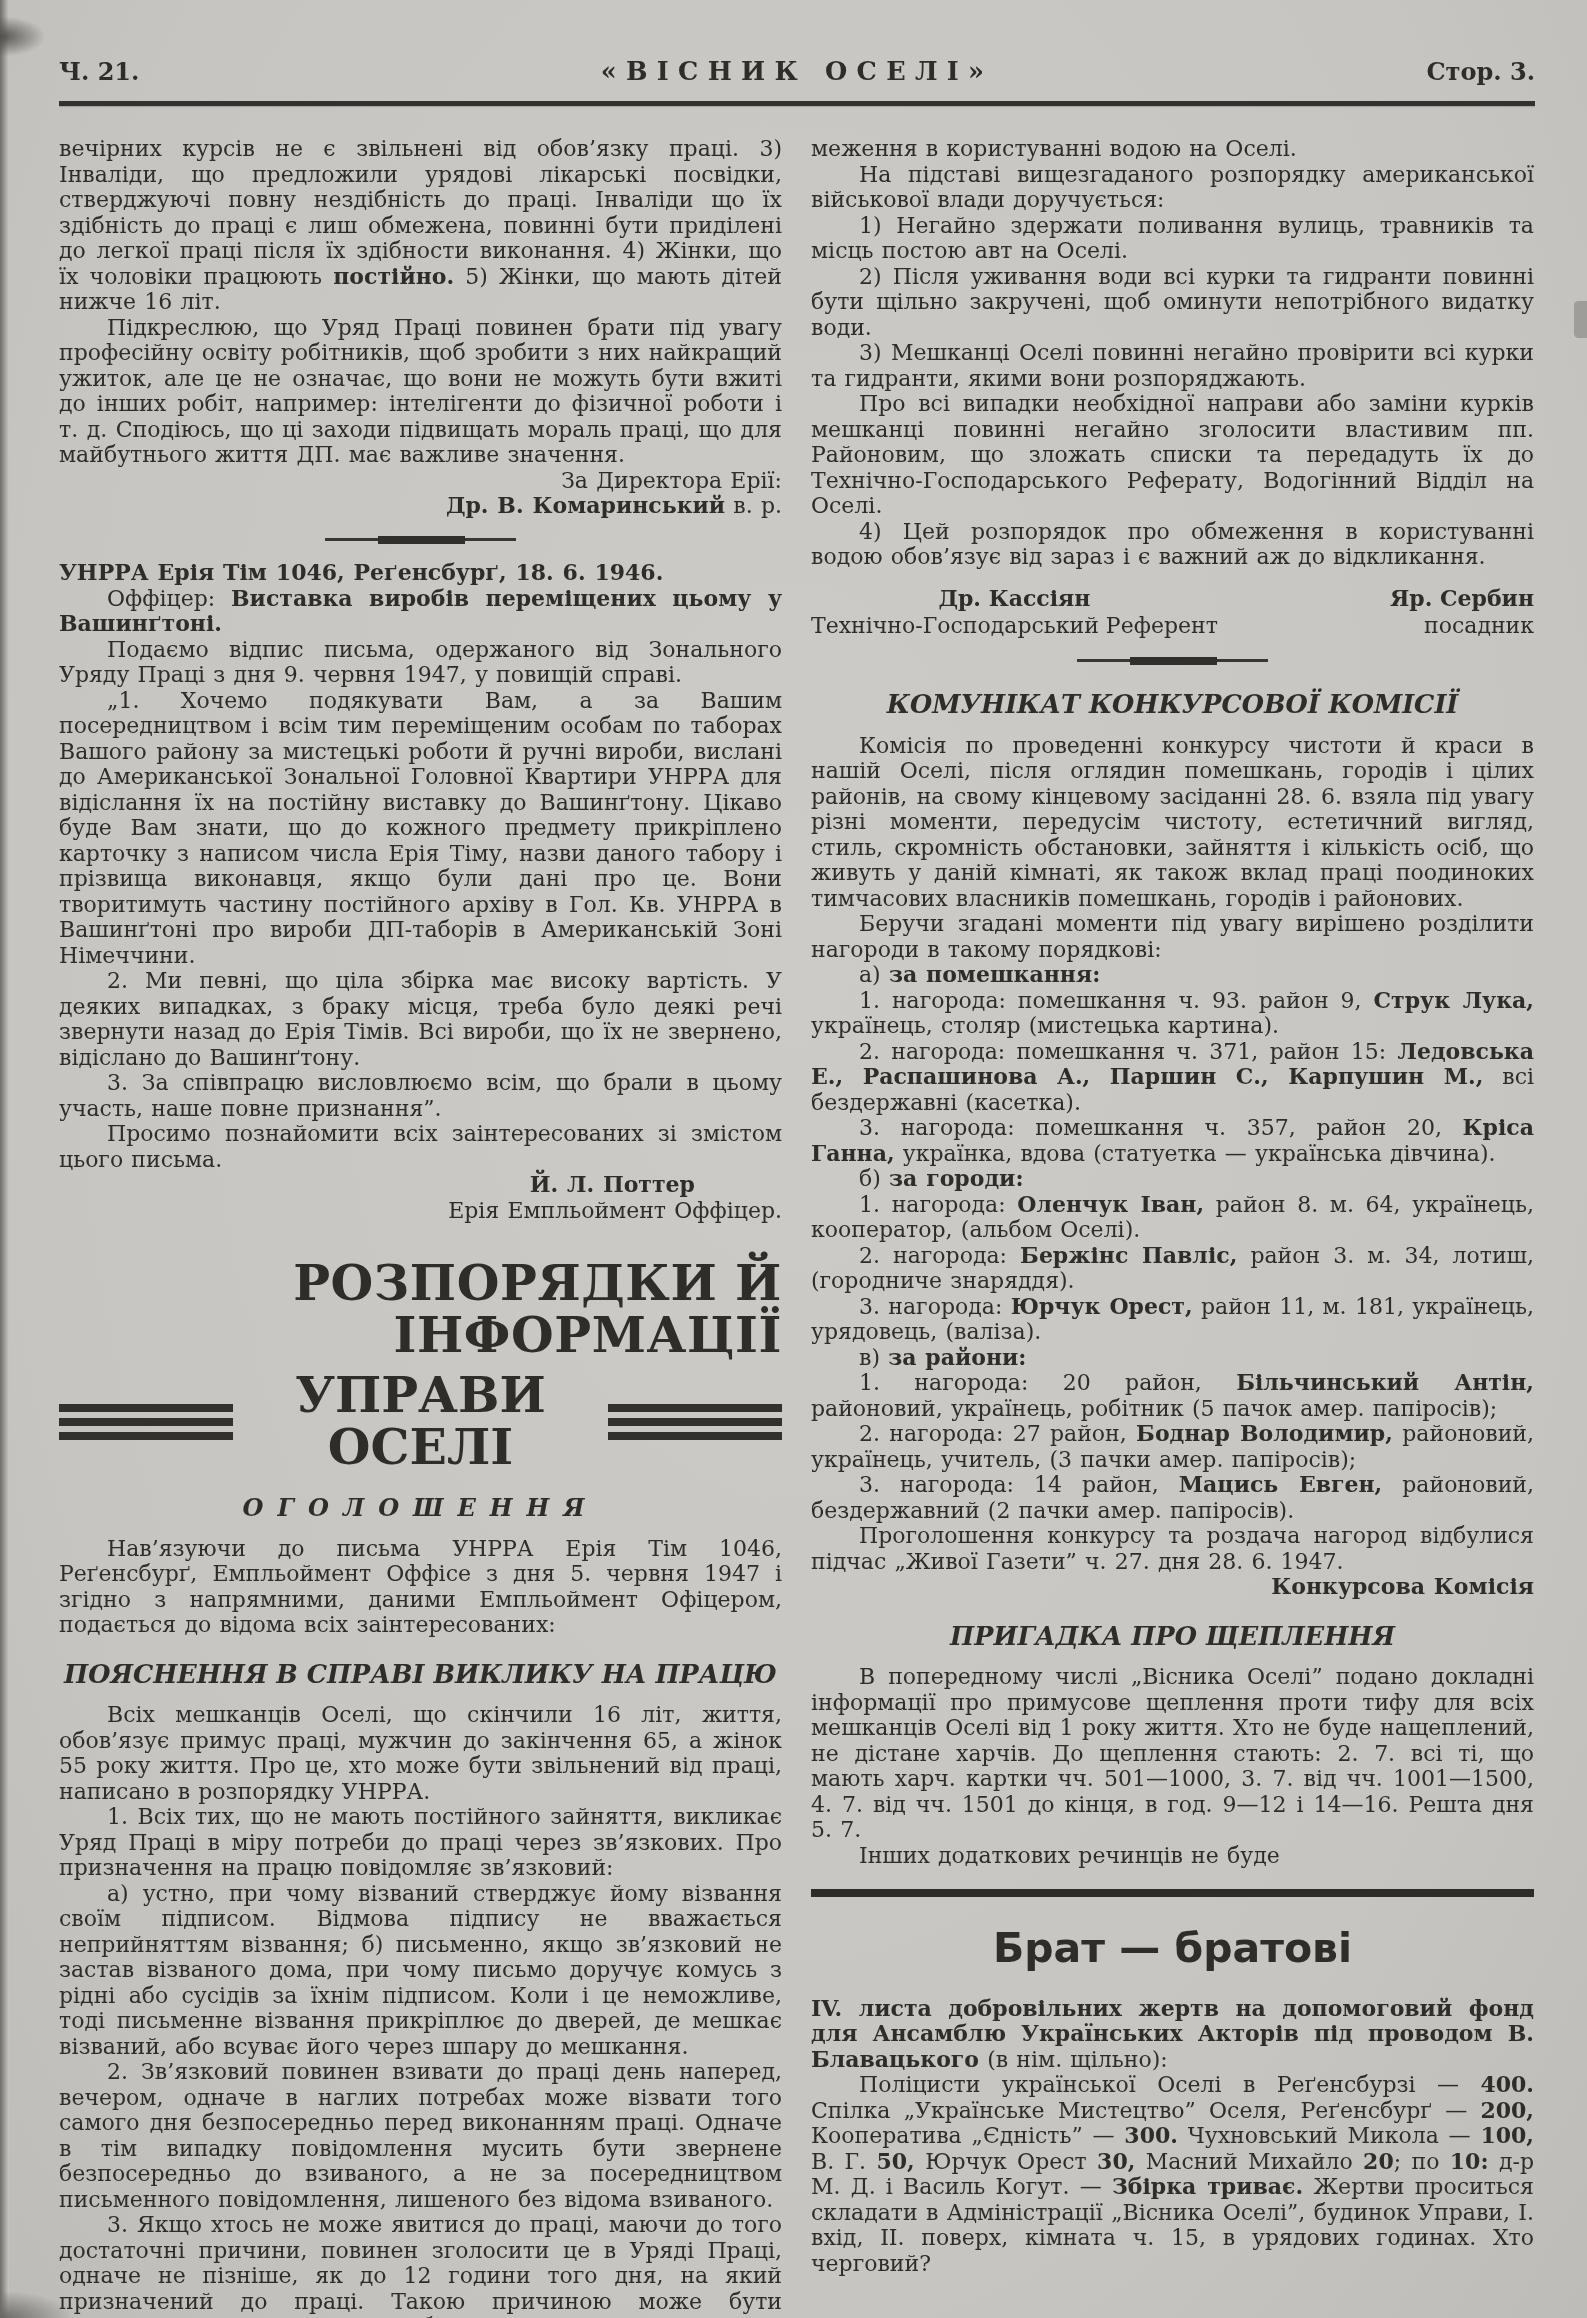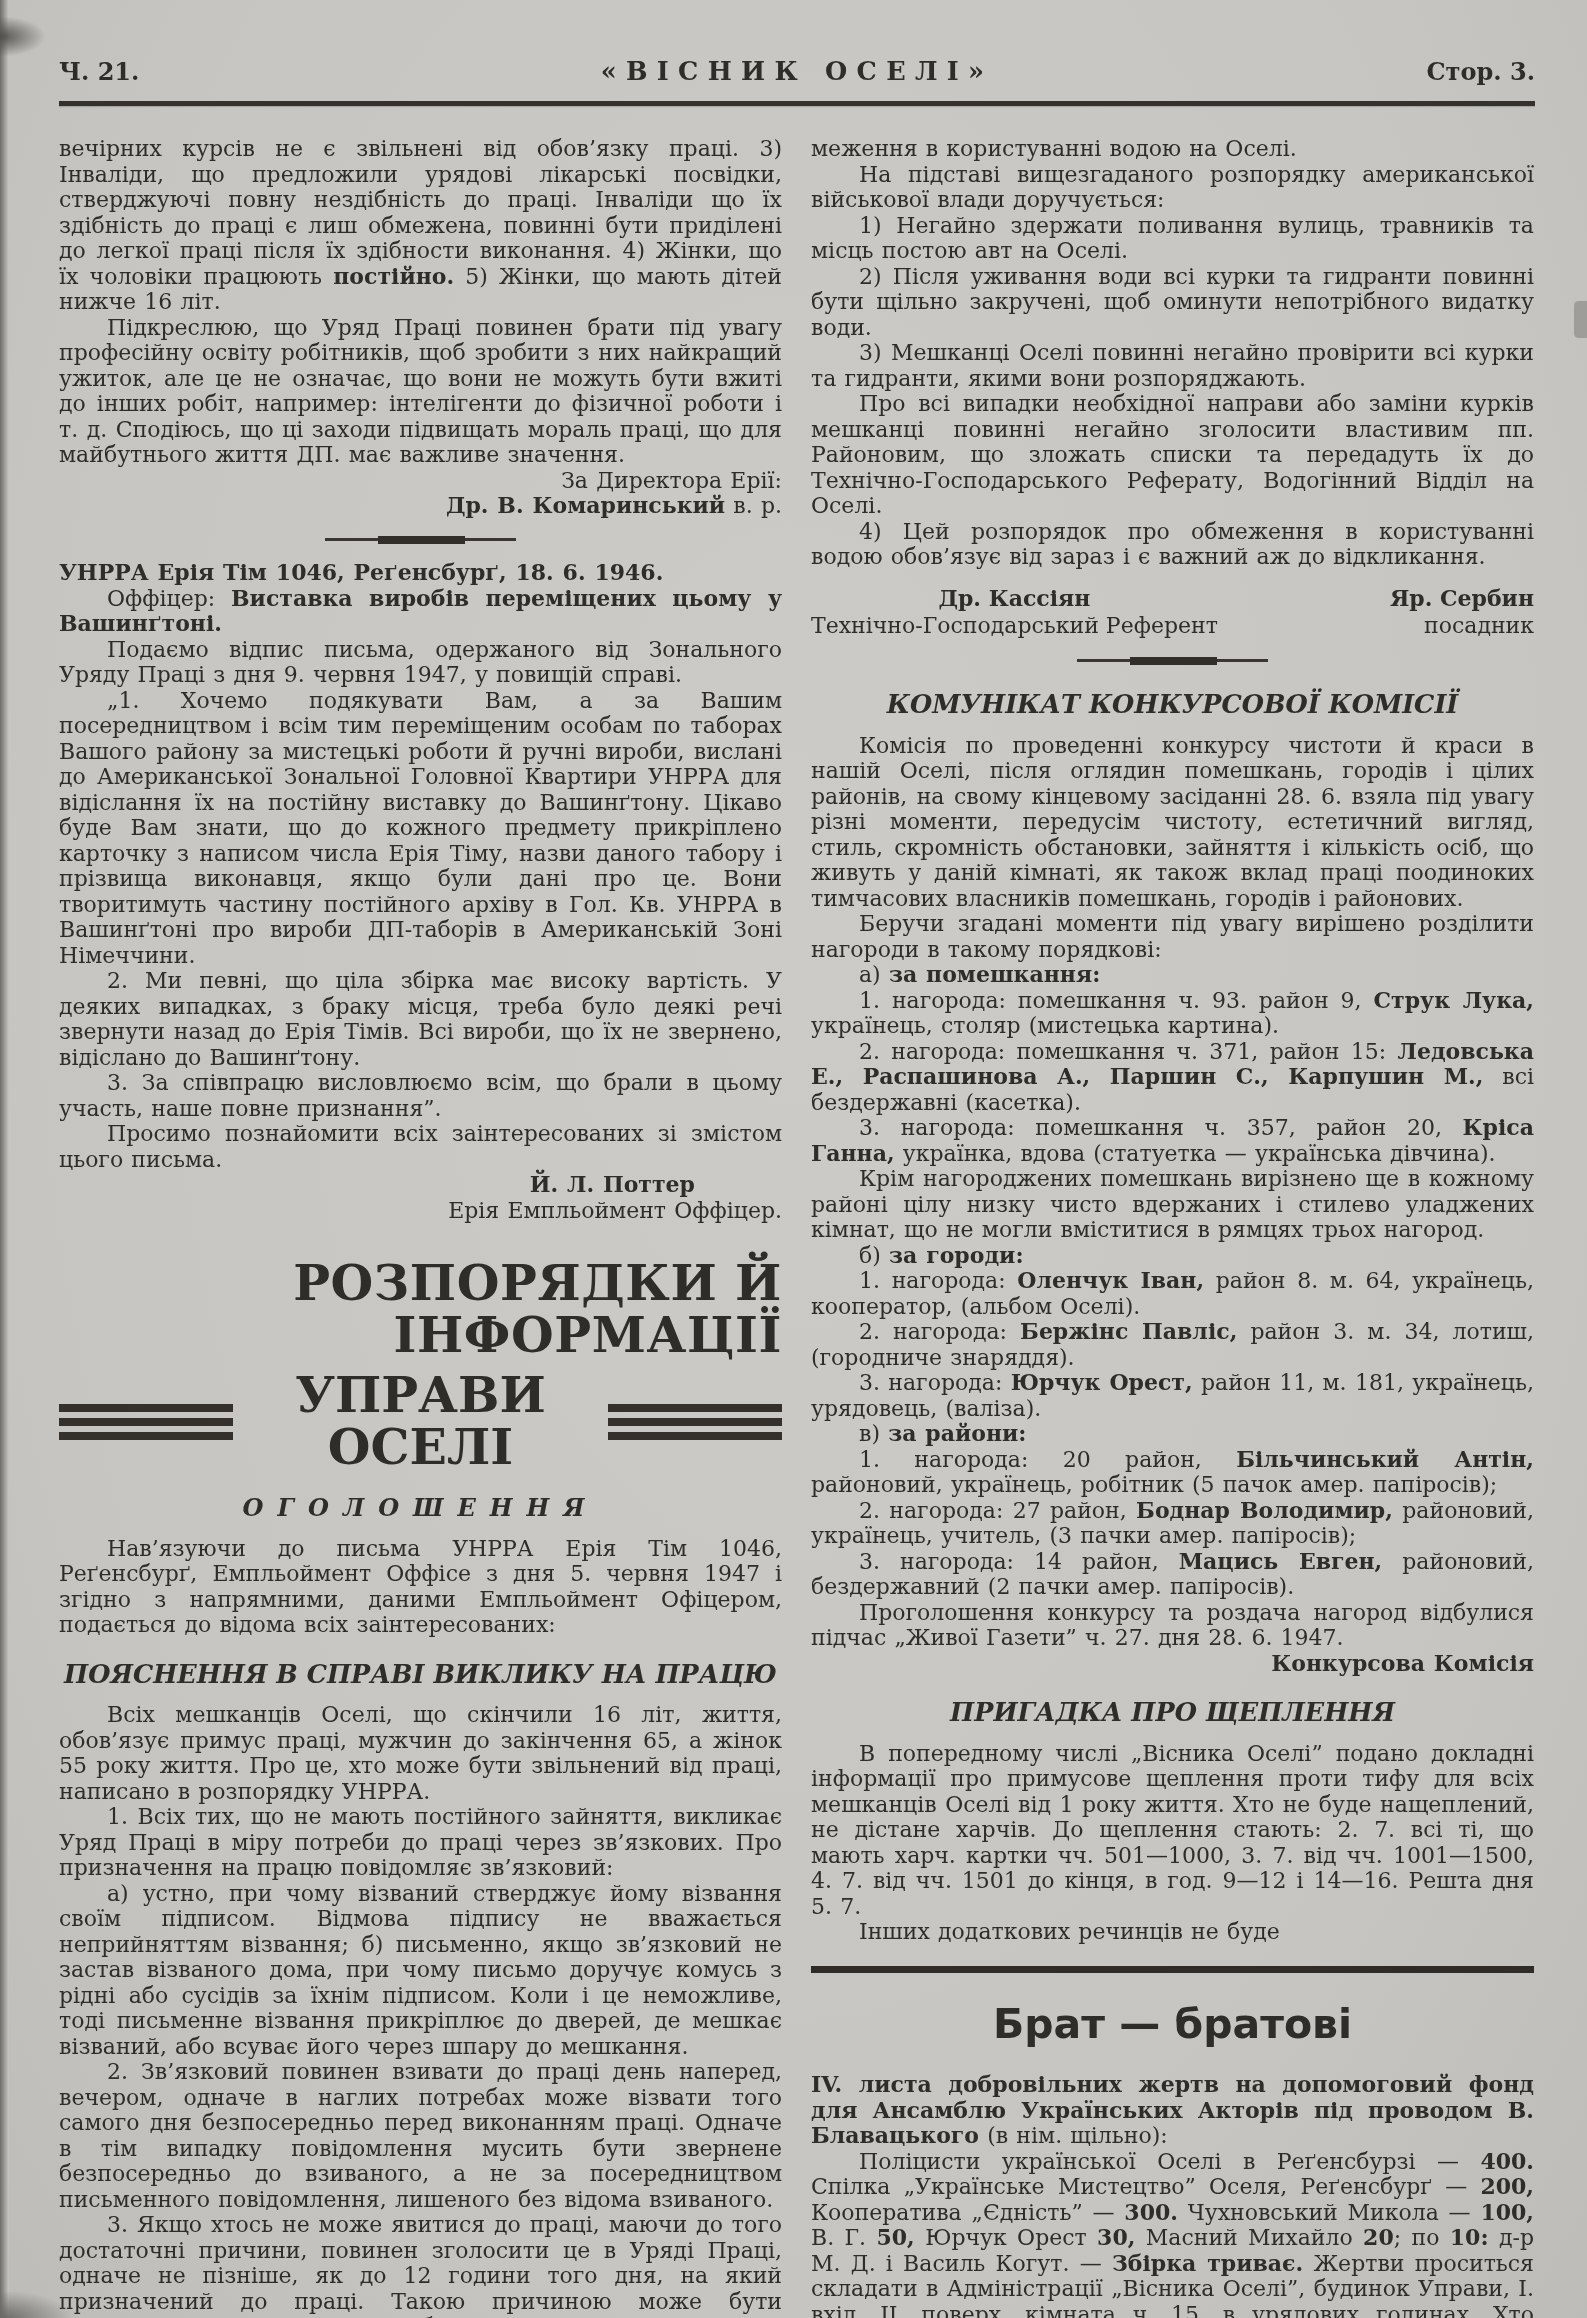--- a/index.html
+++ b/index.html
@@ -114,21 +114,20 @@
             </div>
           </div>
           <div class="divider"></div>
           <p class="h">КОМУНІКАТ КОНКУРСОВОЇ КОМІСІЇ</p>
           <p class="para ind"><span>Комісія по проведенні конкурсу чистоти й краси в нашій Оселі, після оглядин помешкань, городів і цілих районів, на свому кінцевому  засіданні 28. 6. взяла під увагу різні моменти, передусім чистоту, естетичний вигляд, стиль, скромність обстановки, зайняття і кількість осіб, що живуть у даній кімнаті, як також вклад праці поодиноких тимчасових власників помешкань, городів і районових.</span></p>
           <p class="para ind"><span>Беручи згадані моменти під увагу вирішено розділити нагороди в такому порядкові:</span></p>
           <p class="para ind"><span>а) </span><span class="b">за помешкання:</span></p>
           <p class="para ind"><span>1. нагорода: помешкання ч. 93. район 9, </span><span class="b">Струк Лука,</span><span> українець, столяр (мистецька картина).</span></p>
           <p class="para ind"><span>2. нагорода: помешкання ч. 371, район 15: </span><span class="b">Ледовська Е., Распашинова А., Паршин С., Карпушин М.,</span><span> всі бездержавні (касетка).</span></p>
           <p class="para ind"><span>3. нагорода: помешкання ч. 357, район 20, </span><span class="b">Кріса Ганна,</span><span> українка, вдова (статуетка — українська дівчина).</span></p>
-          <p class="para ind"><span>Крім нагороджених помешкань вирізнено ще в кожному районі цілу низку чисто вдержаних і стилево уладжених кімнат, що не могли вміститися в рямцях трьох нагород.</span></p>
           <p class="para ind"><span>б) </span><span class="b">за городи:</span></p>
           <p class="para ind"><span>1. нагорода: </span><span class="b">Оленчук Іван,</span><span> район 8. м. 64, українець, кооператор, (альбом Оселі).</span></p>
           <p class="para ind"><span>2. нагорода: </span><span class="b">Бержінс Павліс,</span><span> район 3. м. 34, лотиш, (городниче знаряддя).</span></p>
           <p class="para ind"><span>3. нагорода: </span><span class="b">Юрчук Орест,</span><span> район 11, м. 181, українець, урядовець, (валіза).</span></p>
           <p class="para ind"><span>в) </span><span class="b">за райони:</span></p>
           <p class="para ind"><span>1. нагорода: 20 район, </span><span class="b">Більчинський Антін,</span><span> районовий, українець, робітник (5 пачок амер. папіросів);</span></p>
           <p class="para ind"><span>2. нагорода: 27 район, </span><span class="b">Боднар Володимир,</span><span> районовий, українець, учитель, (3 пачки амер. папіросів);</span></p>
           <p class="para ind"><span>3. нагорода: 14 район, </span><span class="b">Мацись Евген,</span><span> районовий, бездержавний (2 пачки амер. папіросів).</span></p>
           <p class="para ind"><span>Проголошення конкурсу та роздача нагород відбулися підчас „Живої Газети” ч. 27. дня 28. 6. 1947.</span></p>
           <p class="para right"><span class="b">Конкурсова Комісія</span></p>

